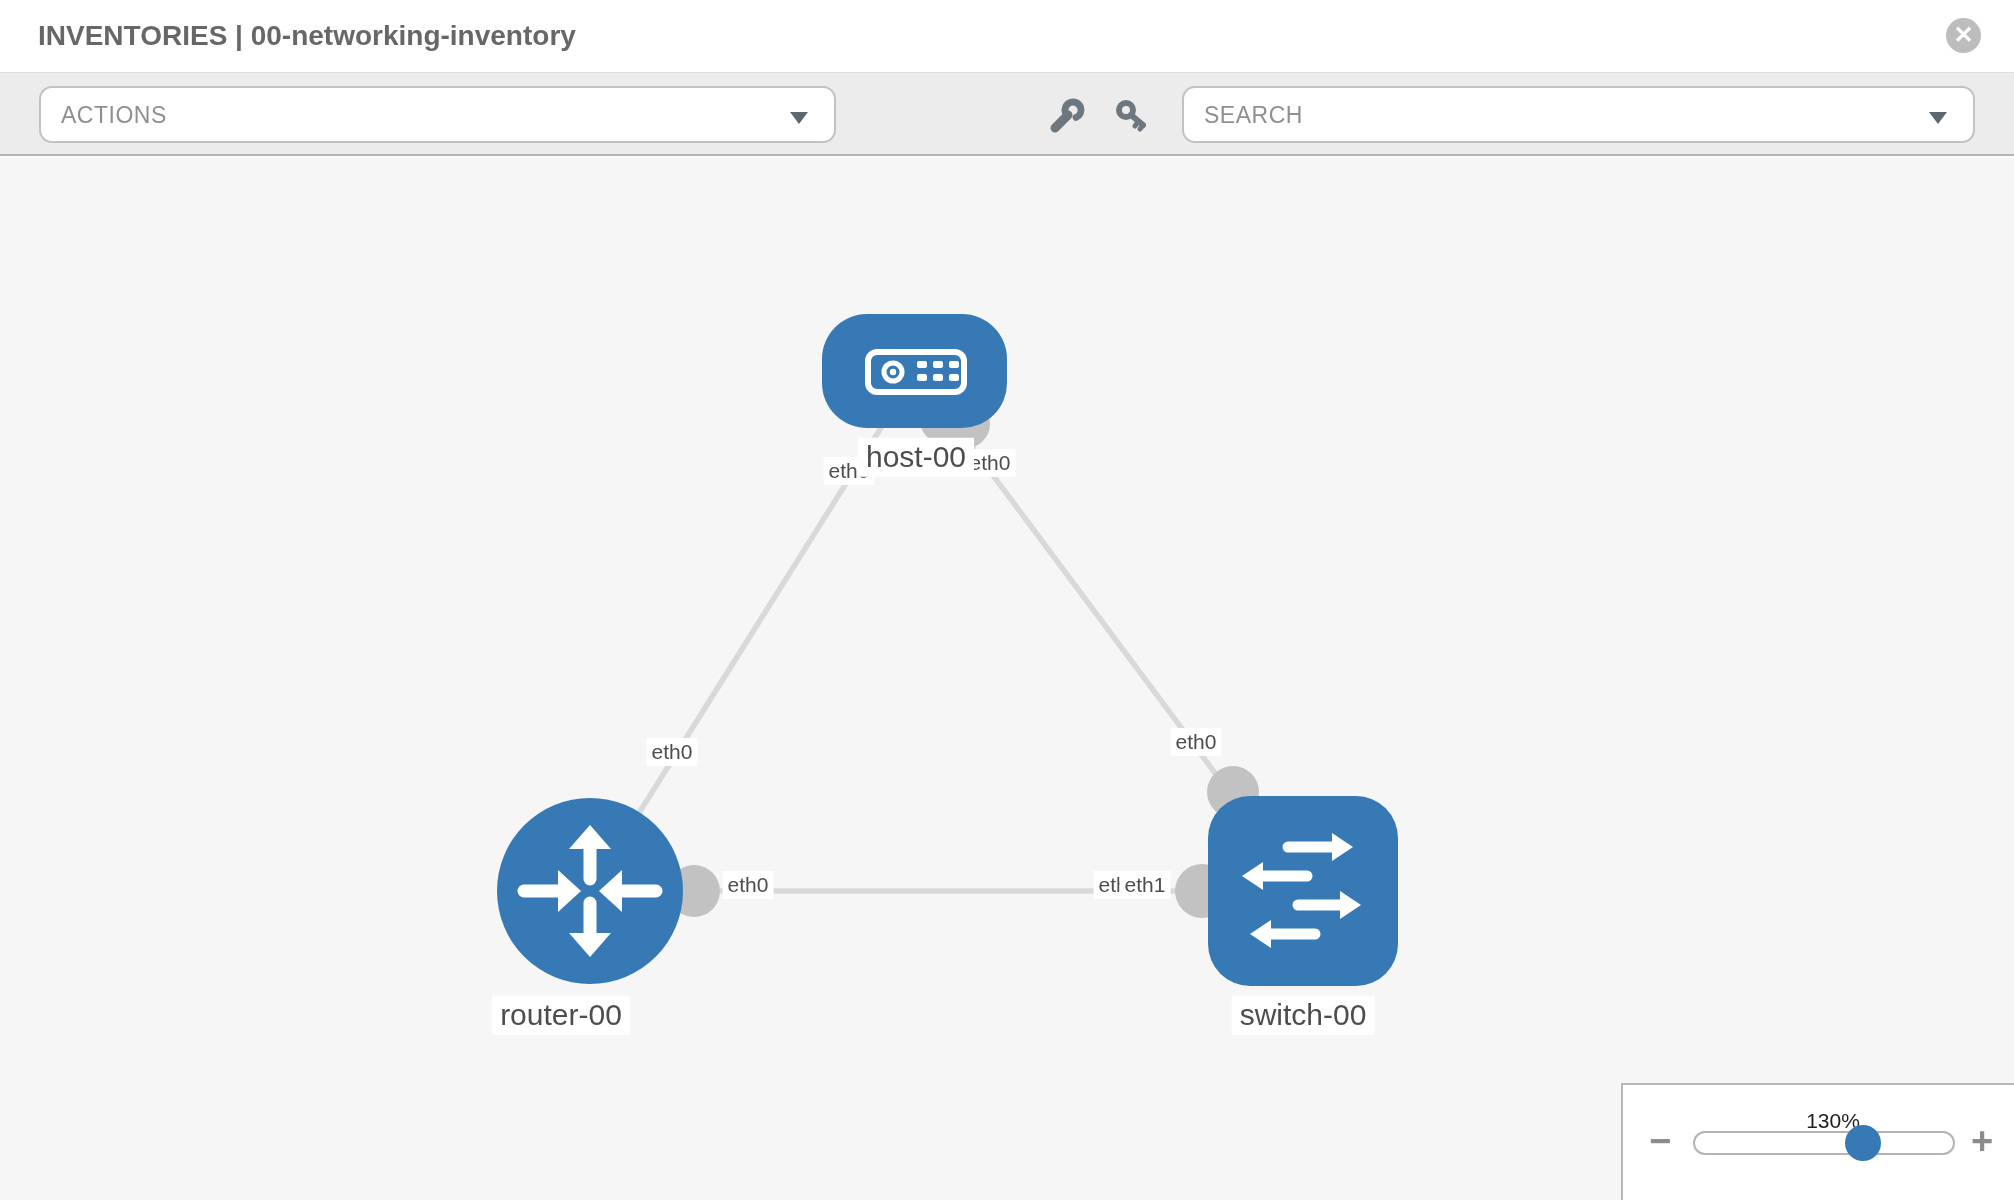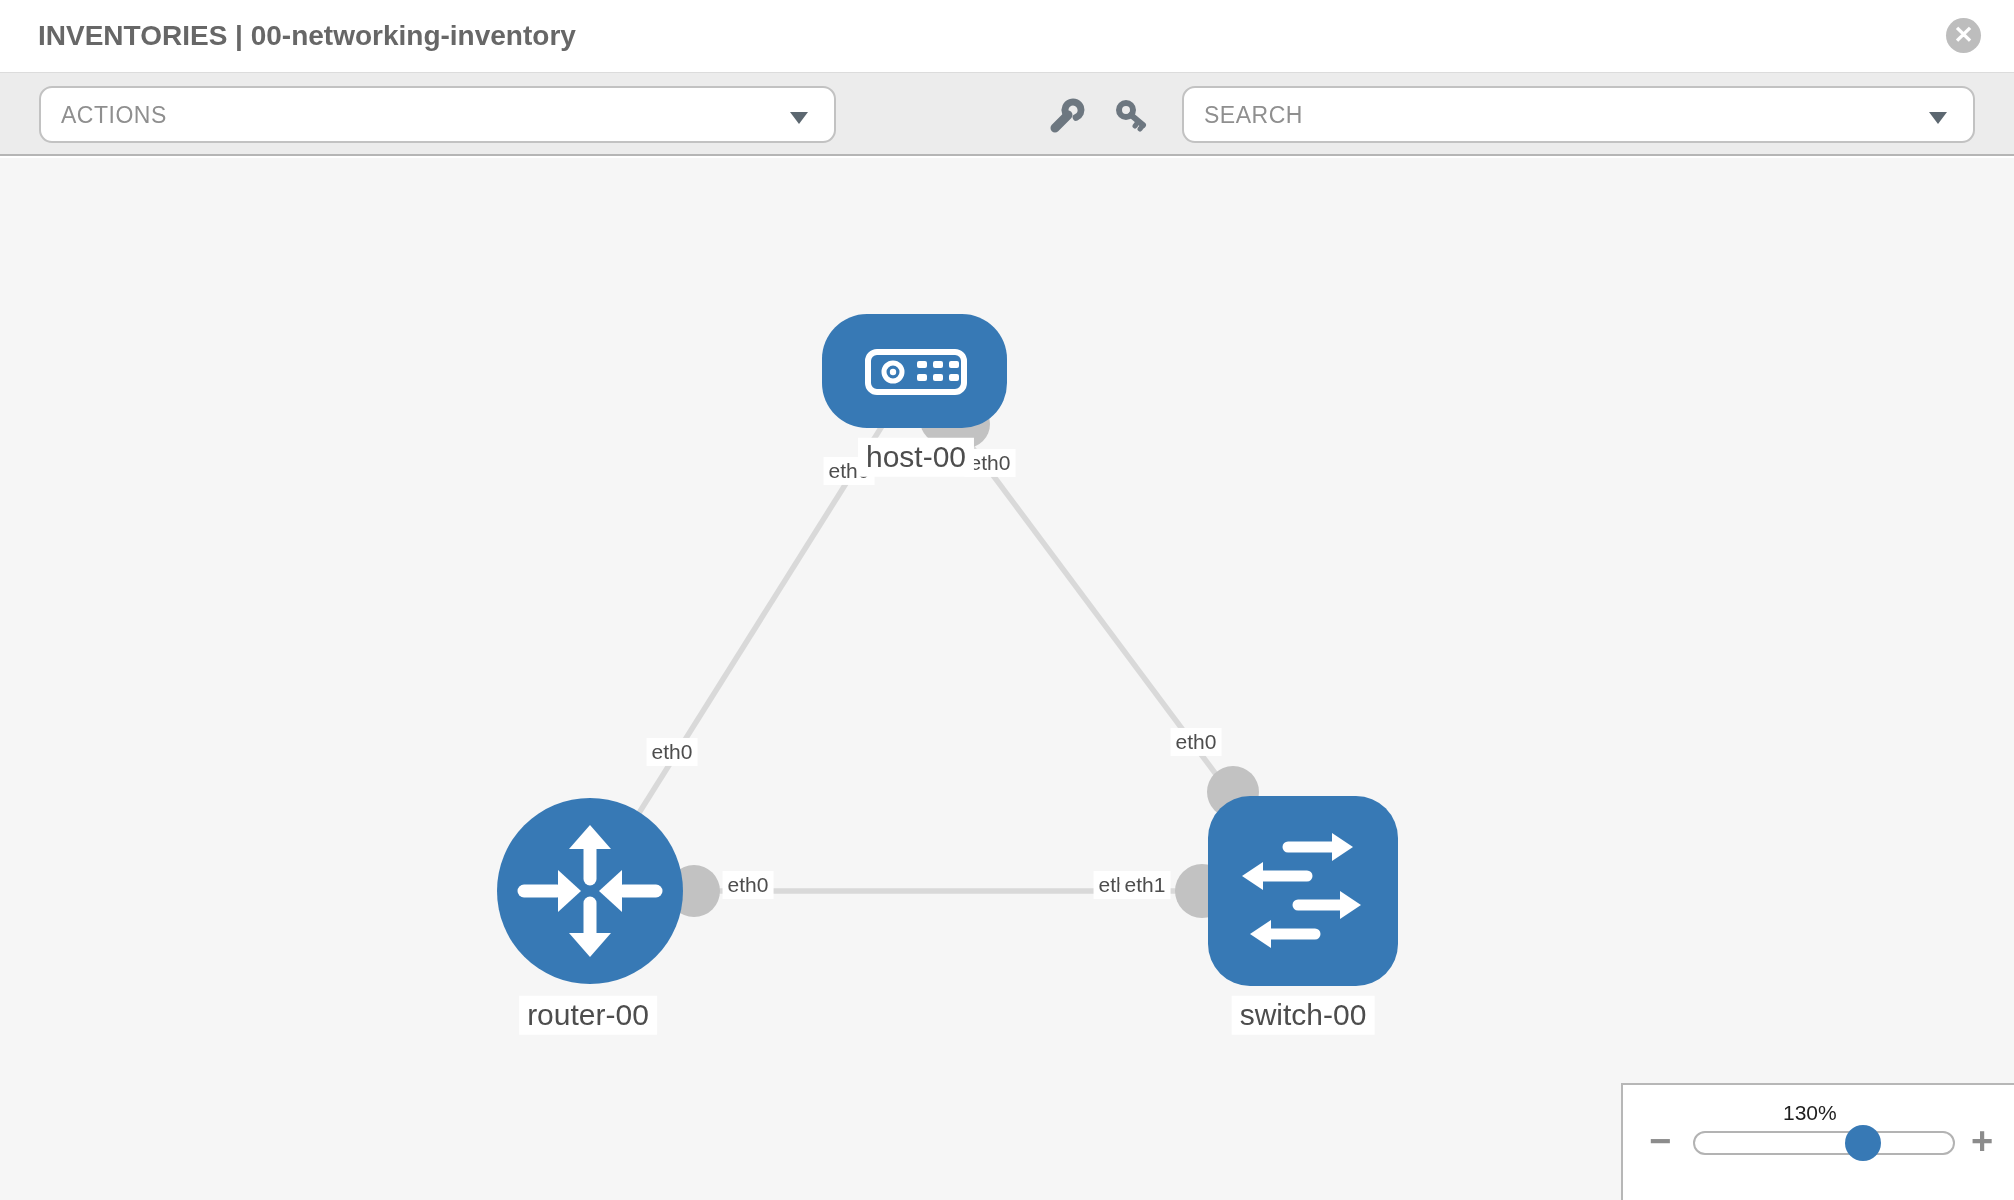--- a/index.html
+++ b/index.html
@@ -37,21 +37,21 @@
   .topo-svg { position:absolute; left:0; top:0; }
 
   .chip { position:absolute; transform:translate(-50%,-50%); background:#fff;
     color:#4d4d4d; white-space:nowrap; padding:2px 5px; line-height:1.15; }
   .chip.small { font-size:21px; }
   .chip.big { font-size:30px; padding:2px 8px; }
 
   
   .zoom-panel { position:absolute; left:1621px; top:1083px; width:420px; height:150px;
     background:#fff; border:2px solid #b7b7b7; }
-  .zoom-level { position:absolute; left:160px; top:16px; width:100px; 
+  .zoom-level { position:absolute; left:160px; top:24px; width:100px; text-align:center;
     font-size:21px; color:#1f1f1f; }
   .zoom-minus, .zoom-plus { position:absolute; top:36px; font-weight:700; color:#8c8c8c;
     font-size:38px; cursor:pointer; line-height:40px; }
   .zoom-minus { left:26px; }
   .zoom-plus  { left:348px; }
   .zoom-track { position:absolute; left:70px; top:46px; width:262px; height:24px;
     background:#fff; border:2px solid #b3b3b3; border-radius:13px; cursor:pointer; }
   .zoom-knob { position:absolute; left:222px; top:40px; width:36px; height:36px;
     border-radius:50%; background:#3779b5; cursor:pointer; }
 </style>
@@ -165,21 +165,21 @@
   <span class="chip small" style="left:990px; top:305px;">eth0</span>
   <span class="chip big" style="left:916px; top:299px;">host-00</span>
 
   <span class="chip small" style="left:672px; top:594px;">eth0</span>
   <span class="chip small" style="left:1196px; top:584px;">eth0</span>
 
   <span class="chip small" style="left:748px; top:727px;">eth0</span>
   <span class="chip small" style="left:1119px; top:727px; z-index:1;">eth0</span>
   <span class="chip small" style="left:1145px; top:727px; z-index:2;">eth1</span>
 
-  <span class="chip big" style="left:588px; top:857px;text-align:right;">router-00</span>
+  <span class="chip big" style="left:561px; top:857px;text-align:right;">router-00</span>
   <span class="chip big" style="left:1303px; top:857px;text-align:center;">switch-00</span>
 </div>
 
 <div class="zoom-panel">
   <div class="zoom-level">130%</div>
   <div class="zoom-minus">−</div>
   <div class="zoom-track"></div>
   <div class="zoom-knob"></div>
   <div class="zoom-plus">+</div>
 </div>

